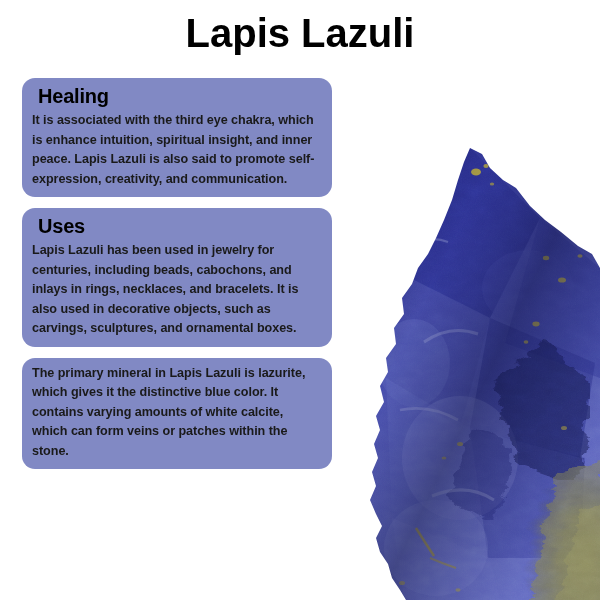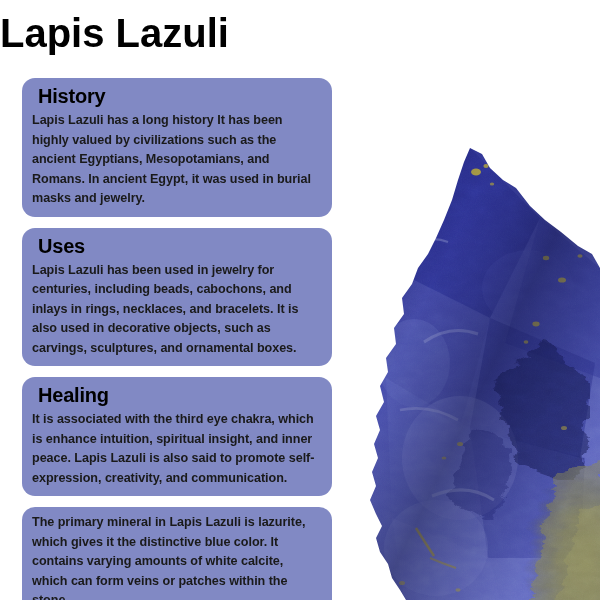--- a/index.html
+++ b/index.html
@@ -16,21 +16,21 @@
     font-family: "Liberation Sans", sans-serif;
     -webkit-font-smoothing: antialiased;
   }
 
   
   #page-title {
     position: absolute;
     top: 8px;
     left: 0;
     width: 600px;
-    text-align: left;
+    text-align: center;
     font-size: 40px;
     font-weight: bold;
     color: #000000;
     letter-spacing: 0px;
     line-height: 50px;
     white-space: nowrap;
   }
 
   
   #cards-column {
@@ -78,33 +78,29 @@
   }
   #rock-photo svg { display: block; }
 </style>
 </head>
 <body>
 
 <div id="page-title">Lapis Lazuli</div>
 
 <div id="cards-column">
 
+
   <div class="info-card">
-    <div class="card-heading">History</div>
-    <div class="card-body"> Lapis Lazuli has a long history  It has been highly valued by civilizations such as the ancient Egyptians, Mesopotamians, and Romans. In ancient Egypt, it was used in burial masks and jewelry.</div>
+    <div class="card-heading">Healing</div>
+    <div class="card-body">It is associated with the third eye chakra, which is enhance intuition, spiritual insight, and inner peace. Lapis Lazuli is also said to promote self-expression, creativity, and communication.</div>
   </div>
 
   <div class="info-card">
     <div class="card-heading">Uses</div>
     <div class="card-body">Lapis Lazuli has been used in jewelry for centuries, including beads, cabochons, and inlays in rings, necklaces, and bracelets. It is also used in decorative objects, such as carvings, sculptures, and ornamental boxes.</div>
-  </div>
-
-  <div class="info-card">
-    <div class="card-heading">Healing</div>
-    <div class="card-body">It is associated with the third eye chakra, which is enhance intuition, spiritual insight, and inner peace. Lapis Lazuli is also said to promote self-expression, creativity, and communication.</div>
   </div>
 
   <div class="info-card">
     <div class="card-body">The primary mineral in Lapis Lazuli is lazurite, which gives it the distinctive blue color. It contains varying amounts of white calcite, which can form veins or patches within the stone.</div>
   </div>
 
 </div>
 
 <div id="rock-photo">
   <svg width="260" height="472" viewBox="0 0 260 472" xmlns="http://www.w3.org/2000/svg">

